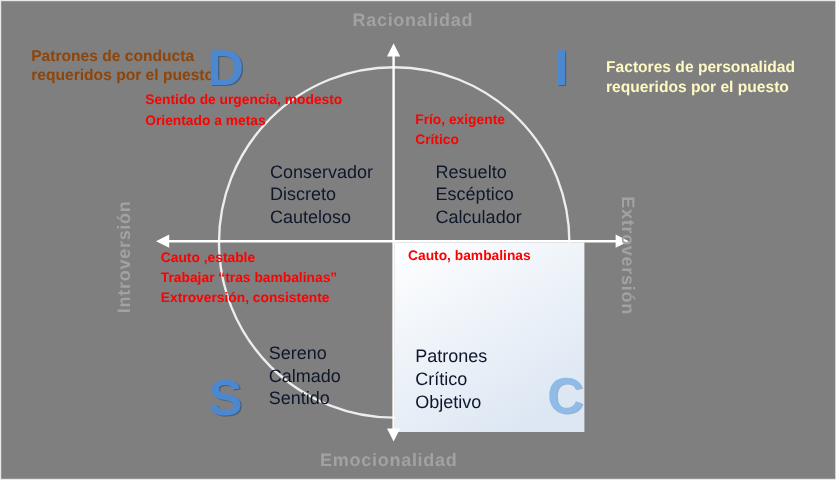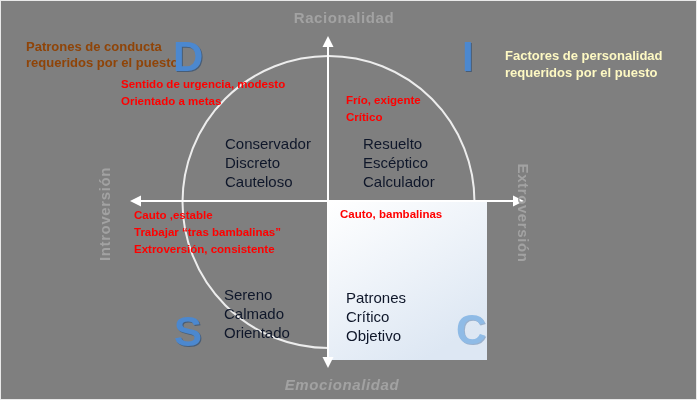--- a/index.html
+++ b/index.html
@@ -17,21 +17,21 @@
 
   .axis-label {
     position: absolute;
     color: #a2a2a2;
     font-weight: bold;
     font-size: 15px;
     letter-spacing: 0.6px;
     white-space: nowrap;
   }
   .axis-top    { left: 343px; top: 16px;  transform: translate(-50%, -50%); }
-  .axis-bottom { left: 341px; top: 383px; transform: translate(-50%, -50%); font-style: italic; }
+  .axis-bottom { left: 323px; top: 383px; transform: translate(-50%, -50%); }
   .axis-left   { left: 103px; top: 213px; transform: translate(-50%, -50%) rotate(-90deg); }
   .axis-right  { left: 522px; top: 212px; transform: translate(-50%, -50%) rotate(90deg); }
 
   .title-left {
     position: absolute; left: 25px; top: 38px; width: 170px;
     color: #8f4408; font-weight: bold; font-size: 13px; line-height: 16px;
   }
   .title-right {
     position: absolute; left: 504px; top: 46px; width: 190px;
     color: #fef9c3; font-weight: bold; font-size: 13px; line-height: 17px;
@@ -144,21 +144,21 @@
     <span class="line">Extroversión, consistente</span>
   </div>
 
   <div class="red-note red-c">
     <span class="line">Cauto, bambalinas</span>
   </div>
 
   <div class="brown-list brown-s">
     <span class="line">Sereno</span>
     <span class="line">Calmado</span>
-    <span class="line">Orientado</span>
+    <span class="line">Sentido</span>
   </div>
 
   <div class="brown-list brown-c">
     <span class="line">Patrones</span>
     <span class="line">Crítico</span>
     <span class="line">Objetivo</span>
   </div>
 
 </div>
 

